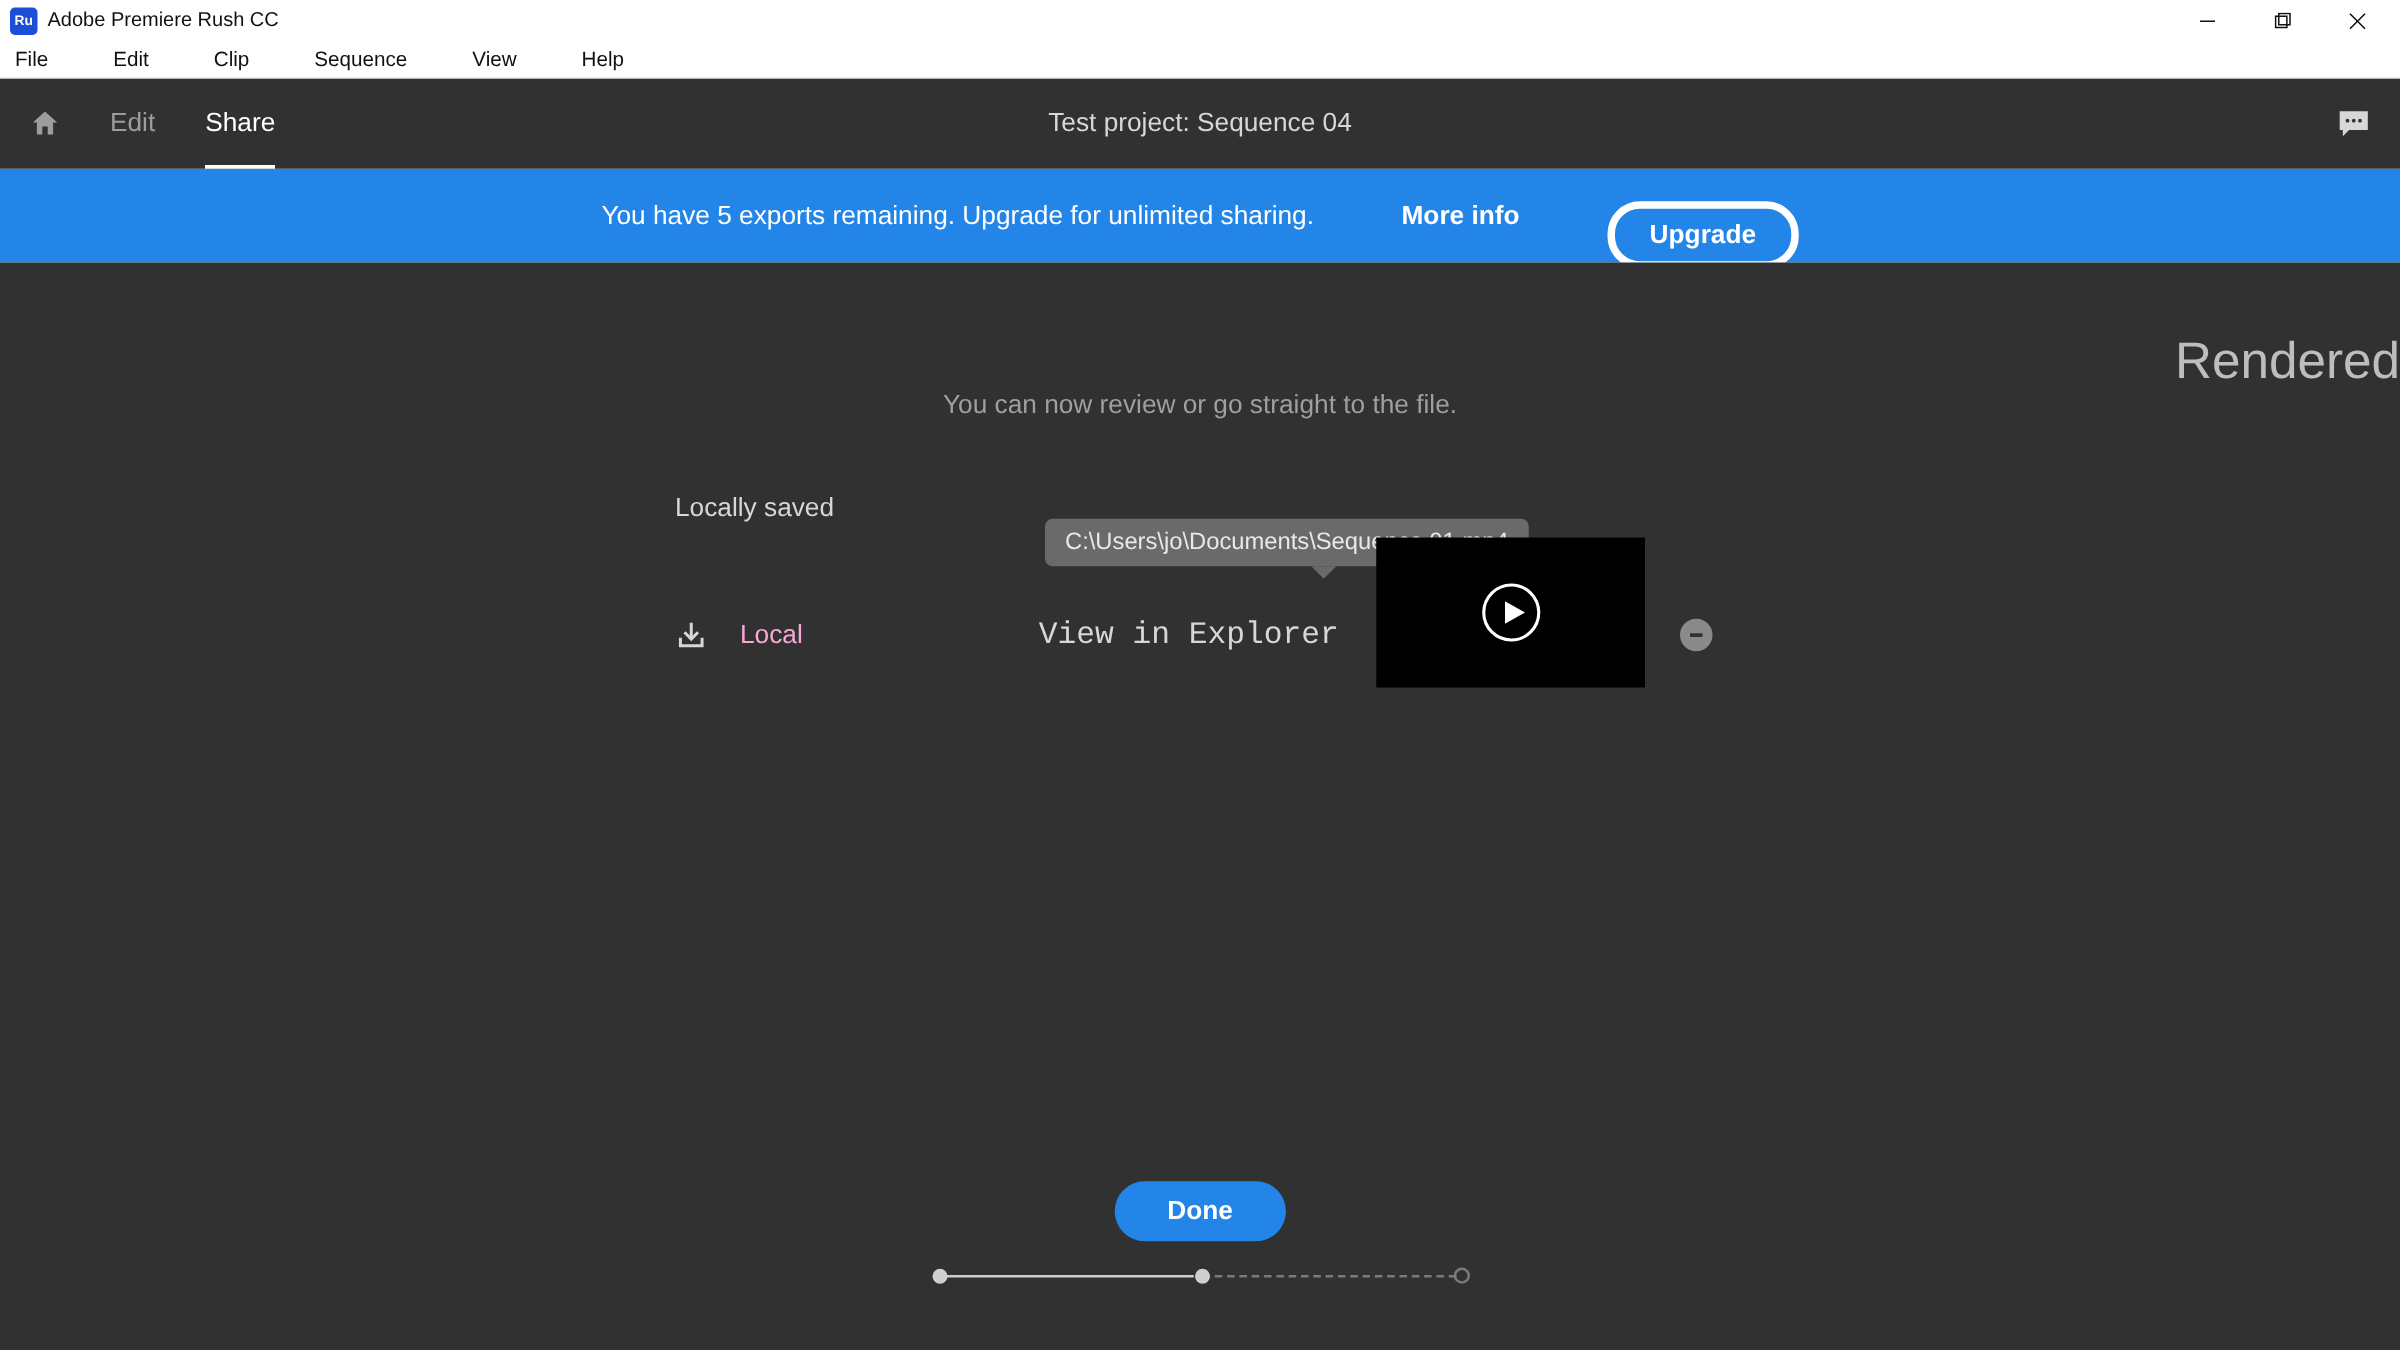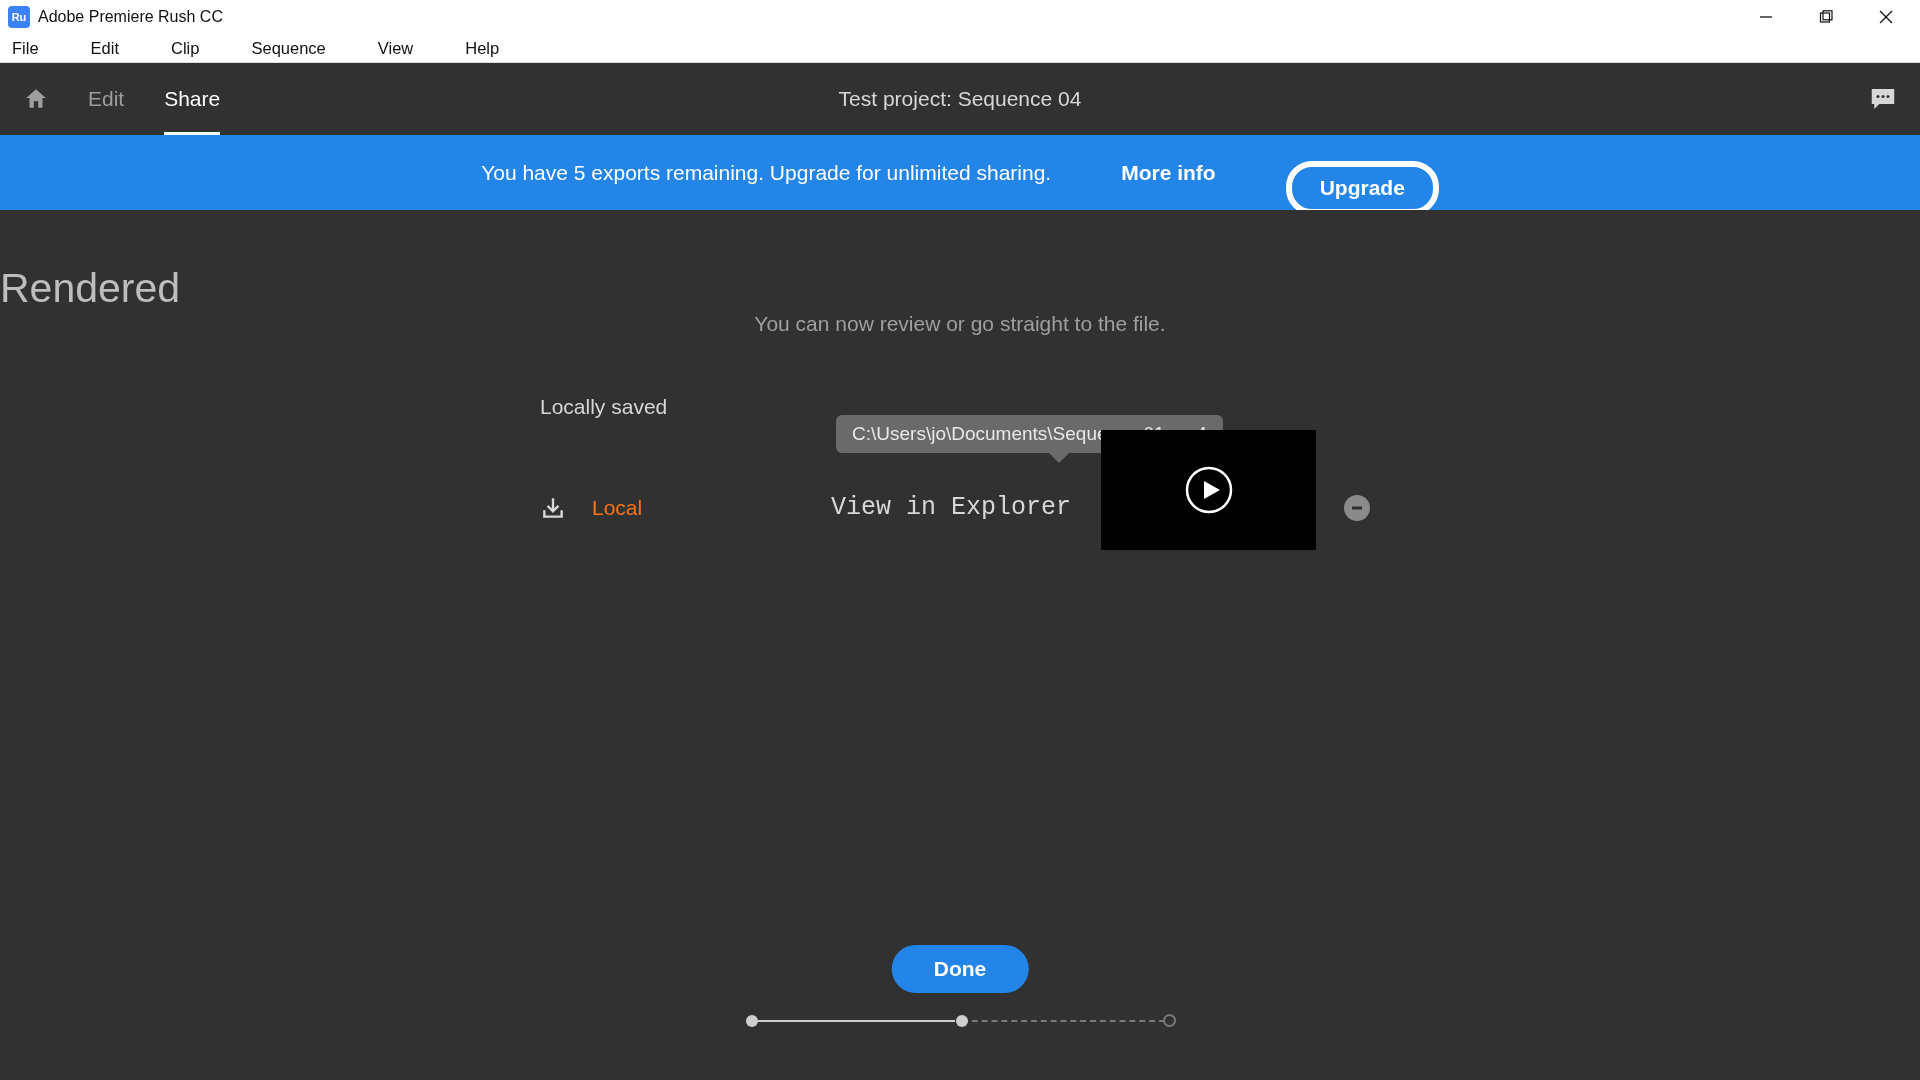--- a/index.html
+++ b/index.html
@@ -1,20 +1,20 @@
 <!DOCTYPE html>
 <html><head>
 <meta charset="utf-8">
 <style>
   * { margin:0; padding:0; box-sizing:border-box; font-family:"Segoe UI",Arial,sans-serif; }
   body { width:1920px; height:1080px; background:#fff; overflow:hidden; }
 
   
   .titlebar { height:34px; display:flex; align-items:center; background:#fff; padding:0 4px; }
-  .app-icon { width:22px; height:22px; background:#3b82f6; border-radius:4px; color:#fff; font-size:11px; font-weight:bold; display:flex; align-items:center; justify-content:center; margin-right:8px; margin-left:4px;}
+  .app-icon { width:22px; height:22px; background:#1d4ed8; border-radius:4px; color:#fff; font-size:11px; font-weight:bold; display:flex; align-items:center; justify-content:center; margin-right:8px; margin-left:4px;}
   .title-text { font-size:16px; color:#111; }
   .title-spacer { flex:1; }
   .win-btn { width:60px; height:34px; display:flex; align-items:center; justify-content:center; color:#111; cursor:pointer;}
   .win-btn svg { width:14px; height:14px; }
 
   
   .menubar { height:29px; background:#fff; display:flex; align-items:center; padding:0 2px; border-bottom:1px solid #ddd;gap:32px;}
   .menu-item { padding:0 10px; font-size:16.5px; color:#111; cursor:pointer; }
 
   
@@ -27,28 +27,28 @@
   .project-title { position:absolute; left:50%; transform:translateX(-50%); font-size:21px; color:#d7d7d7;}
   .feedback-btn { margin-left:auto; width:30px; height:30px; color:#d7d7d7; cursor:pointer;}
 
   
   .banner { height:75px; background:#2485e8; display:flex; align-items:center; justify-content:center; color:#fff; font-size:21px; gap:70px;}
   .banner .info-link { font-weight:600; cursor:pointer; }
   .banner .upgrade-pill { border:6px solid #ffffff; border-radius:26px; padding:9px 28px; font-weight:700; cursor:pointer;margin-top:30px;}
 
   
   .main { position:relative; background:#313131; height:calc(1080px - 34px - 29px - 72px - 75px); color:#d7d7d7;}
-  .rendered-title { text-align:left; font-size:41px; color:#bdbdbd; font-weight:400; padding-top:55px;}
+  .rendered-title { text-align:right; font-size:41px; color:#bdbdbd; font-weight:400; padding-top:55px;}
   .rendered-sub { text-align:center; font-size:21px; color:#9f9f9f; }
 
   .locally-saved { position:absolute; left:540px; top:185px; font-size:21px; color:#d7d7d7;}
   
   .local-row { position:absolute; left:540px; top:255px; display:flex; align-items:center; width:830px;}
   .download-icon { width:26px; height:26px; color:#d7d7d7; margin-right:26px;}
-  .local-label { font-size:21px; color:#f97316; }
+  .local-label { font-size:21px; color:#f9a8d4; }
   .view-explorer { margin-left:auto; margin-right:30px; font-size:25px; color:#d7d7d7; cursor:pointer;font-family:Liberation Mono, monospace;}
   .thumb { width:215px; height:120px; background:#000; display:flex; align-items:center; justify-content:center; margin-top:-35px; cursor:pointer;}
   .thumb svg { width:50px; height:50px; color:#fff;}
   .remove-btn { width:26px; height:26px; border-radius:50%; background:#8a8a8a; color:#313131; display:flex; align-items:center; justify-content:center; margin-left:28px; cursor:pointer; font-weight:bold;}
 
   
   .tooltip { position:absolute; left:836px; top:205px; background:#6a6a6a; color:#e8e8e8; font-size:19px; padding:8px 16px; border-radius:6px;}
   .tooltip::after { content:""; position:absolute; left:55%; bottom:-10px; border:10px solid transparent; border-top-color:#6a6a6a; border-bottom:none;}
 
   

